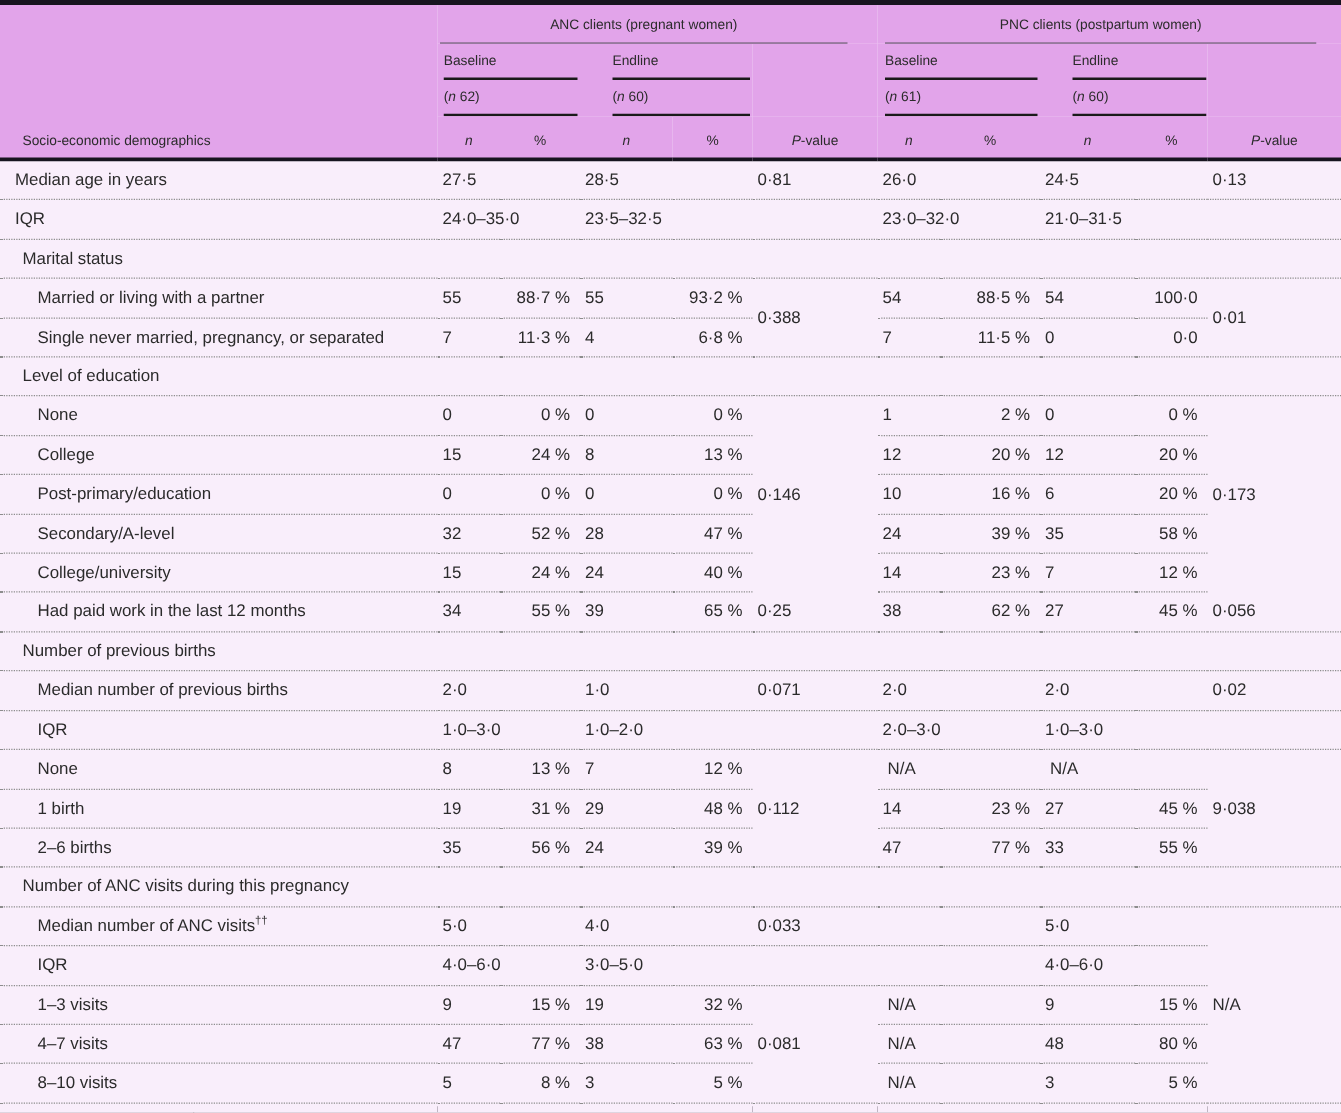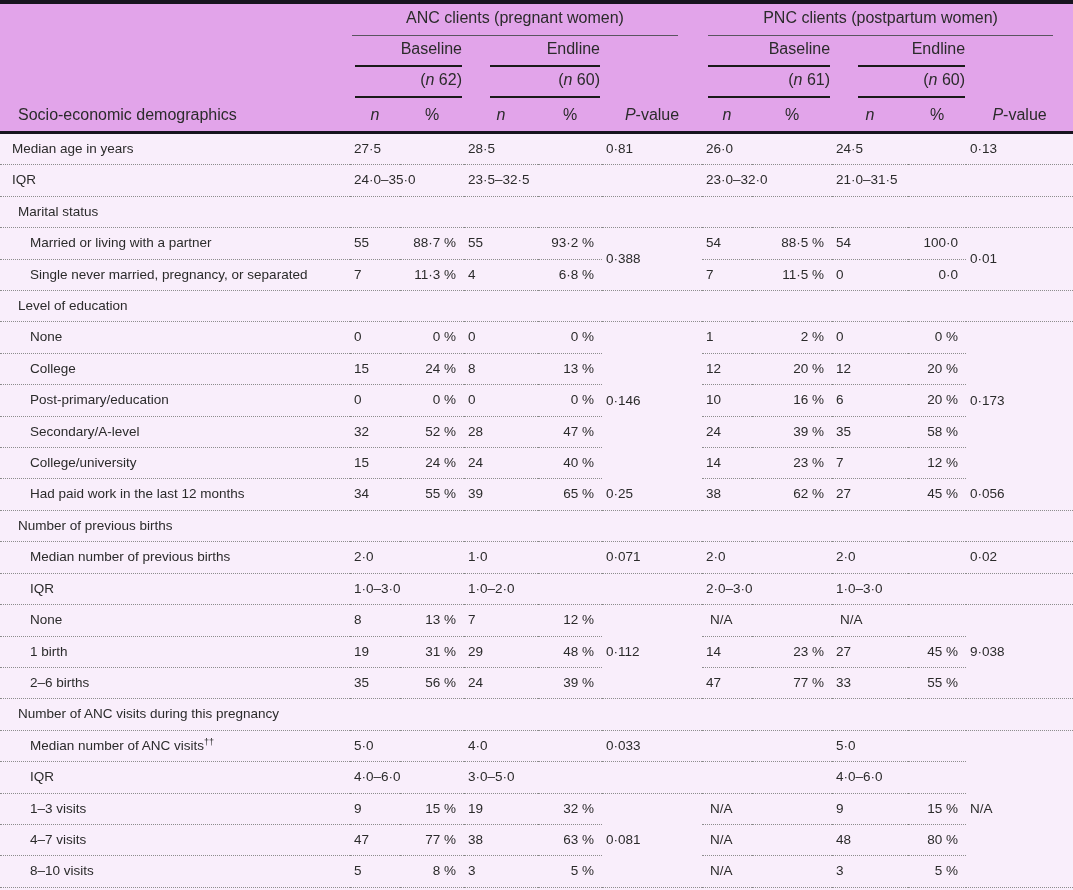--- a/index.html
+++ b/index.html
@@ -22,33 +22,33 @@
     height:881px;
   }
   table{
     border-collapse:collapse;table-layout:fixed;width:1073px;
     font-size:13.5px;color:var(--ink);
   }
   
   thead th{
     background:var(--header-bg);
     font-weight:normal;vertical-align:bottom;padding:0;
-    font-size:16px;text-align:center;
+    font-size:11px;text-align:center;
   }
   tr.hr-a th{height:31px}
   tr.hr-b th{height:29px}
   tr.hr-c th{height:29px}
   tr.hr-d th{height:26px;padding-bottom:7px}
   th.stub{text-align:left;vertical-align:bottom;padding:0 0 7px 18px}
   
   .gl{display:block;padding:5px 0 8px;border-bottom:1px solid var(--thin-line)}
   .gl-anc{margin:0 24px 0 2px}
   .gl-pnc{margin:0 20px 0 6px}
   
-  .ul{display:block;text-align:right;padding:4px 0 7px;border-bottom:2px solid #1a1a1a}
+  .ul{display:block;text-align:left;padding:4px 0 7px;border-bottom:2px solid #1a1a1a}
   .m1{margin:0 2px 0 5px}
   .m2{margin:0 2px 0 26px}
   .m3{margin:0 2px 0 6px}
   .m4{margin:0 1px 0 26px}
   .nh{font-style:italic}
   tr.hr-d th, th.stub{border-bottom:3px solid var(--rule-dark)}
   
   tbody td{
     border-bottom:1px dotted var(--rule-dotted);
     padding:7px 4px;line-height:16.4px;vertical-align:middle;

